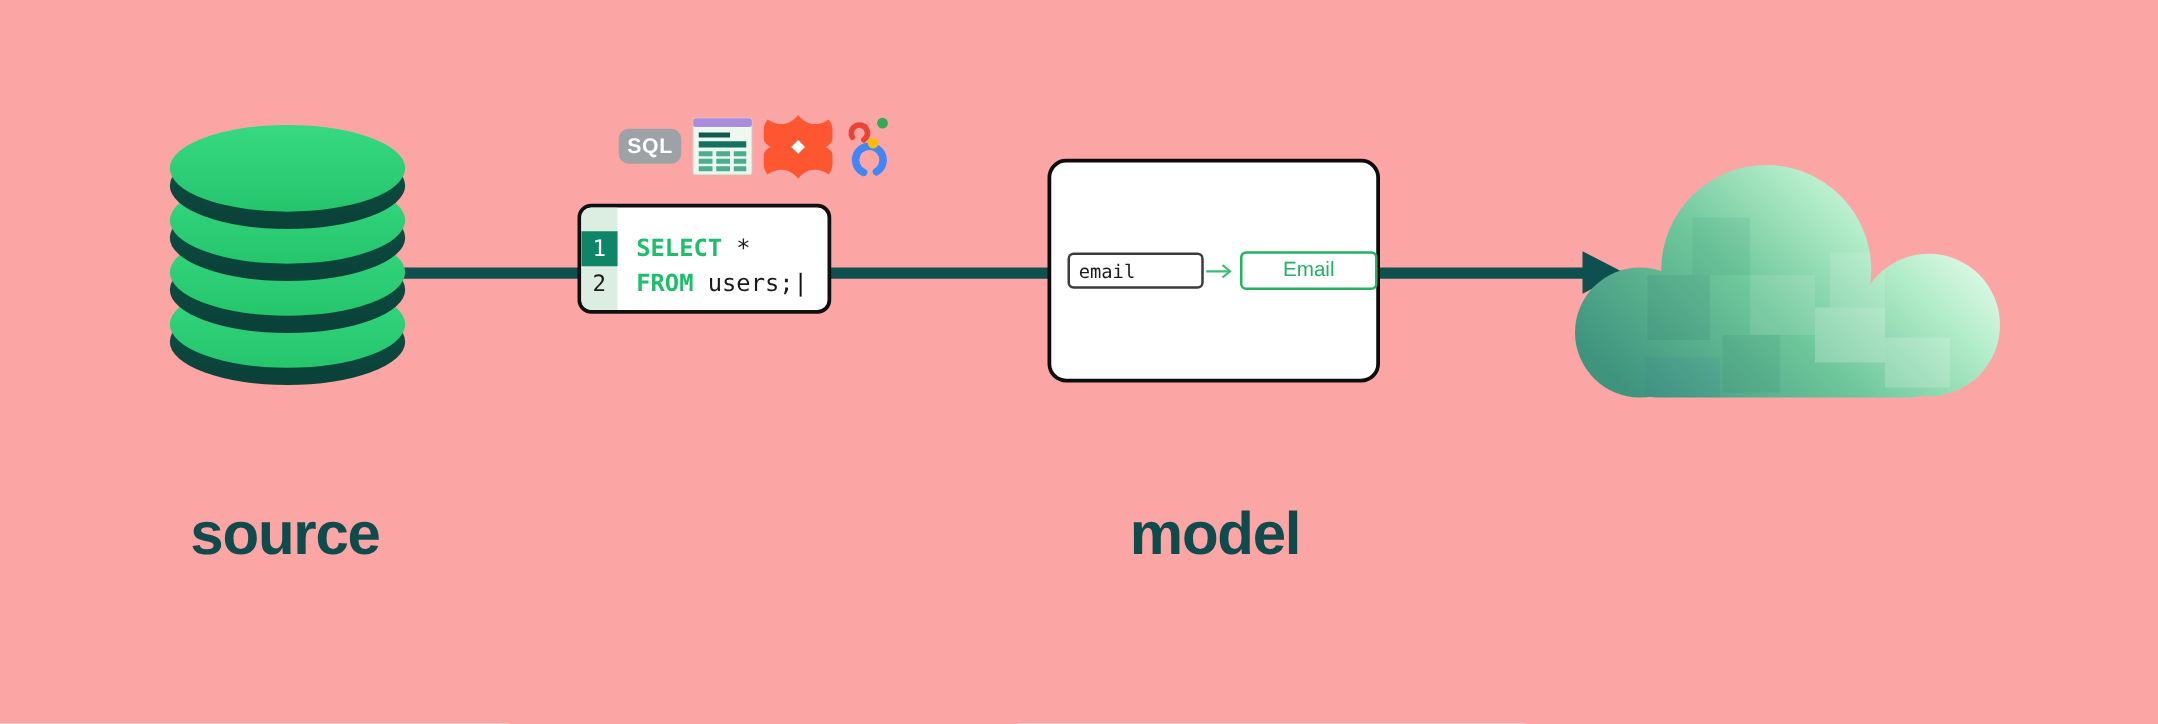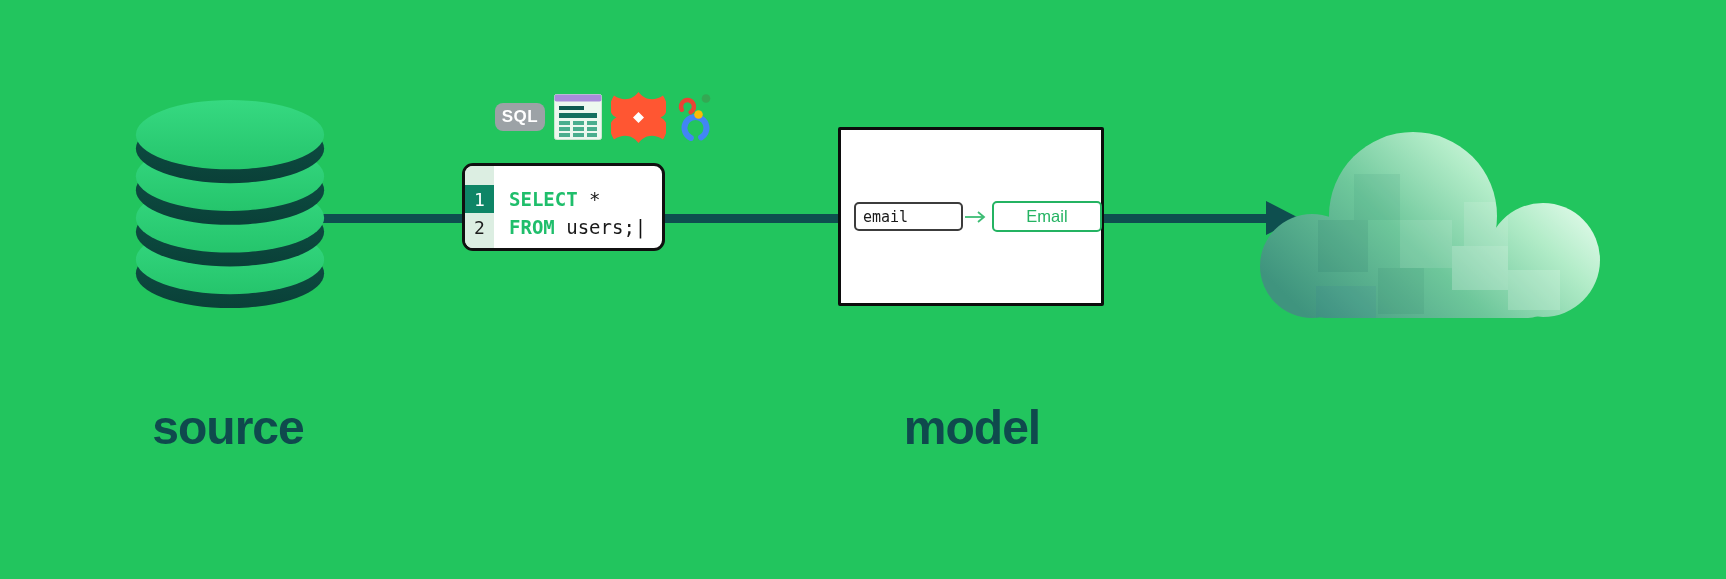--- a/index.html
+++ b/index.html
@@ -1,17 +1,17 @@
 <!DOCTYPE html>
 <html><head>
 <meta charset="utf-8">
 <style>
   html,body{margin:0;padding:0;background:#ffffff;}
   .canvas{
-    position:relative;width:1726px;height:579px;background:#22c55e;overflow:hidden;
+    position:relative;width:1726px;height:579px;background:#fca5a5;overflow:hidden;
     font-family:"Liberation Sans",sans-serif;
   }
   
   .connector{position:absolute;left:320px;top:214px;width:950px;height:9px;background:#0E4F4F;z-index:1;}
   .arrowhead{position:absolute;left:1266px;top:201px;width:0;height:0;z-index:1;
     border-left:33px solid #0E4F4F;border-top:17px solid transparent;border-bottom:17px solid transparent;}
   
   .db-svg{position:absolute;left:126px;top:97px;z-index:2;}
   
   .icon-row{position:absolute;left:495px;top:90px;height:54px;display:flex;align-items:center;gap:9px;z-index:3;}
@@ -21,21 +21,21 @@
     border:3px solid #101010;border-radius:11px;display:flex;overflow:hidden;z-index:3;box-sizing:border-box;}
   .gutter{width:29px;background:#DCEEE2;display:flex;flex-direction:column;padding-top:19px;flex:none;}
   .ln{height:28px;display:flex;align-items:center;justify-content:center;
     font-family:"DejaVu Sans Mono",monospace;font-size:18px;color:#1c1c1c;}
   .ln.active{background:#0E8566;color:#ffffff;}
   .code-area{padding:19px 0 0 15px;font-family:"DejaVu Sans Mono",monospace;font-size:19px;line-height:28px;color:#1a1a1a;white-space:pre;}
   .kw{color:#1FBE6B;font-weight:bold;}
   .cursor{font-weight:normal;color:#111;}
   
   .sync-box{position:absolute;left:838px;top:127px;width:266px;height:179px;background:#ffffff;
-    border:3px solid #0c0c0c;border-radius:2px;z-index:3;box-sizing:border-box;
+    border:3px solid #0c0c0c;border-radius:15px;z-index:3;box-sizing:border-box;
     display:flex;flex-direction:column;justify-content:center;gap:16px;padding-left:13px;}
   .map-row{display:flex;align-items:center;}
   .field-box{width:109px;height:29px;border:2px solid #3c3c3c;border-radius:5px;background:#fff;box-sizing:border-box;
     display:flex;align-items:center;padding-left:7px;
     font-family:"DejaVu Sans Mono",monospace;font-size:15px;color:#1a1a1a;flex:none;}
   .map-arrow{flex:none;margin:0 1px;}
   .dest-box{width:110px;height:31px;border:2.5px solid #24B362;border-radius:5px;background:#fff;box-sizing:border-box;
     display:flex;align-items:center;justify-content:center;
     font-size:16.5px;font-weight:500;color:#24B362;flex:none;}
   

